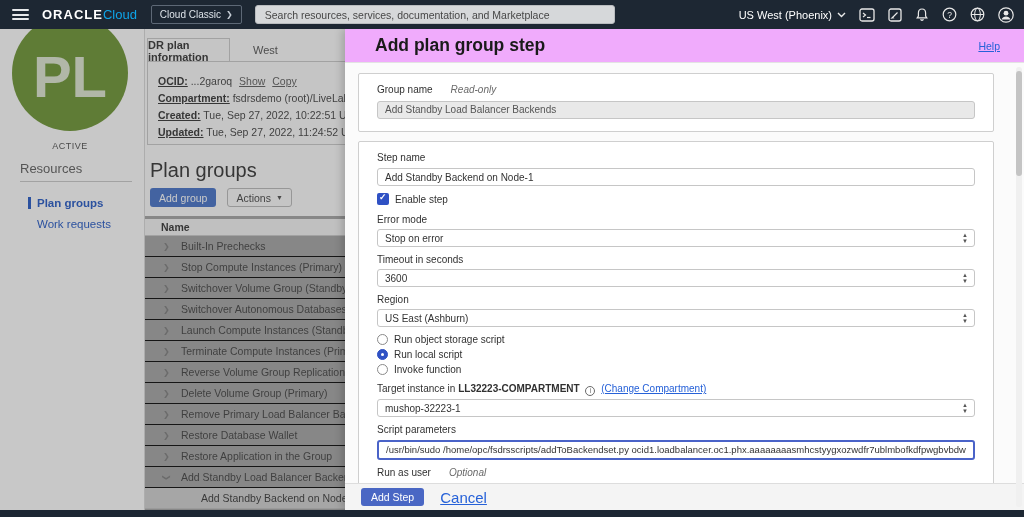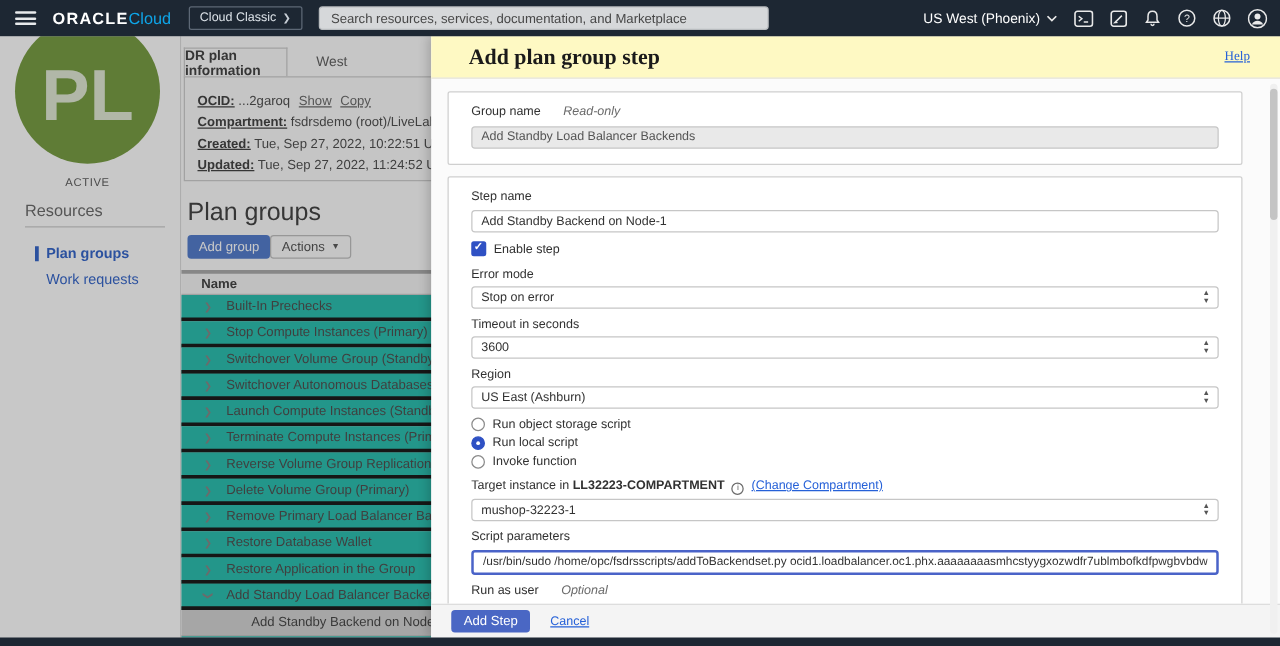--- a/index.html
+++ b/index.html
@@ -41,40 +41,40 @@
   
   .mid-col { position:absolute; left:145px; top:29px; width:200px; height:481px; background:#fcfcfc; overflow:hidden; }
   .tab { position:absolute; top:9px; height:24px; font-size:11px; display:flex; align-items:center; cursor:pointer; }
   .tab.active { left:2px; width:83px; justify-content:center; background:#fbfbfb; border:1px solid #c9c9c9; border-bottom:none; font-weight:700; color:#2e2e2e; }
   .tab.inactive { left:108px; color:#4f4f4f; }
   .info-card { position:absolute; left:2px; top:32px; width:260px; height:84px; background:#fbfbfb; border:1px solid #c9c9c9; padding:11px 0 0 10px; }
   .info-line { font-size:10.5px; color:#3c3c3c; line-height:17px; white-space:nowrap; }
   .info-line b { color:#2e2e2e;text-decoration:underline; }
   .mini-link { color:#5a5a5a; text-decoration:underline; cursor:pointer; margin-left:4px; }
   .pg-heading { position:absolute; left:5px; top:130px; font-size:20px; color:#2e2e2e; }
-  .btn-row { position:absolute; left:5px; top:159px; display:flex; gap:0; }
+  .btn-row { position:absolute; left:5px; top:159px; display:flex; gap:11px; }
   .btn-primary-sm { height:19px; background:#416fc8; color:#fff; font-size:10.5px; border:none; border-radius:3px; padding:0 9px; cursor:pointer; }
   .btn-outline-sm { height:19px; background:#fbfbfb; color:#3f3f3f; font-size:10.5px; border:1px solid #b9b9b9; border-radius:3px; padding:0 8px; cursor:pointer; display:flex; align-items:center; gap:5px; }
   .btn-outline-sm .caret { font-size:7px; color:#4a4a4a; }
   .pg-table { position:absolute; left:0; top:187px; width:260px; }
   .pg-thead { height:20px; background:#f4f4f4; border-top:3px solid #a3a3a3; border-bottom:1px solid #c9c9c9; display:flex; align-items:center; padding-left:16px; font-size:10.5px; font-weight:700; color:#2e2e2e; }
-  .pg-row { height:21px; background:#14b8a6; border-bottom:3px solid #000000; display:flex; align-items:center; padding-left:18px; font-size:10.5px; color:#3c3c3c; cursor:pointer; white-space:nowrap; }
+  .pg-row { height:21px; background:#a3a3a3; border-bottom:1px solid #000000; display:flex; align-items:center; padding-left:18px; font-size:10.5px; color:#3c3c3c; cursor:pointer; white-space:nowrap; }
   .row-chev { color:#7a7a7a; font-size:8px; width:18px; flex:0 0 18px; }
   .row-chev::before { content:"❯"; }
   .row-chev.down { transform:none; }
   .row-chev.down::before { content:"❯"; display:inline-block; transform:rotate(90deg); }
   .pg-row.child { background:#cfcfcf; border-bottom:1px solid #bdbdbd; padding-left:56px; color:#333; }
   .pg-row.stub { height:11px; }
 
   
   .scrim { position:absolute; left:0; top:29px; width:345px; height:488px; background:rgba(73,73,73,0.30); z-index:5; pointer-events:none; }
 
   
   .drawer { position:absolute; left:345px; top:29px; width:679px; height:481px; background:#fbfbfb; z-index:6; box-shadow:-3px 0 8px rgba(0,0,0,0.18); }
-  .drawer-head { height:34px; background:#fef9c3; border-bottom:1px solid #e3e3e3; display:flex; align-items:center;font-family:Liberation Serif, serif; }
+  .drawer-head { height:34px; background:#f0abfc; border-bottom:1px solid #e3e3e3; display:flex; align-items:center; }
   .drawer-title { margin-left:30px; font-size:17.5px; font-weight:600; color:#1a1a1a; }
   .help-link { position:absolute; right:24px; top:11px; font-size:10.5px; color:#2661d8; text-decoration:underline; cursor:pointer; }
   .drawer-body { position:absolute; top:34px; left:0; right:0; bottom:27px; overflow:hidden; padding:10px 30px 0 13px; }
   .card { background:#fff; border:1px solid #cfcfcf; border-radius:2px; padding:10px 18px 12px 18px; }
   .card + .card { margin-top:9px; }
   .fld-label { font-size:10px; color:#313131; line-height:12px; margin-bottom:3px; }
   .fld-label .hint { font-style:italic; color:#6a6a6a; margin-left:18px; }
   .fld-label b { font-weight:700; }
   .txt-input { width:100%; height:18px; border:1px solid #c6c6c6; border-radius:3px; font-size:10px; color:#333; padding:0 7px; background:#fff; font-family:"Liberation Sans", sans-serif; }
   .txt-input:disabled { background:#e9e9e9; color:#555; }
@@ -89,21 +89,21 @@
   .radio-group { margin:3px 0 8px 0; }
   .radio-row { display:flex; align-items:flex-start; gap:6px; margin-bottom:4px; cursor:pointer; }
   .radio { width:11px; height:11px; border-radius:50%; border:1px solid #8a8a8a; background:#fff; position:relative; flex:0 0 11px; }
   .radio.sel { border:1px solid #2f51c4; background:#2f51c4; }
   .radio.sel::after { content:""; position:absolute; left:3px; top:3px; width:3px; height:3px; border-radius:50%; background:#fff; }
   .radio-label { font-size:10px; color:#313131; }
   .info-i { display:inline-flex; width:10px; height:10px; border:1px solid #6a6a6a; border-radius:50%; color:#6a6a6a; font-size:7px; align-items:center; justify-content:center; margin:0 3px; vertical-align:-1px; font-style:normal; }
   .change-link { color:#2661d8; text-decoration:underline; cursor:pointer; }
   .drawer-foot { position:absolute; left:0; right:0; bottom:0; height:27px; background:#f4f4f4; border-top:1px solid #dddddd; display:flex; align-items:center; padding-left:16px; gap:16px; }
   .btn-addstep { height:18px; background:#4a67c4; color:#fff; font-size:10.5px; border:none; border-radius:3px; padding:0 10px; cursor:pointer; }
-  .cancel-link { font-size:10px; color:#2661d8; text-decoration:underline; cursor:pointer; }
+  .cancel-link { font-size:15px; color:#2661d8; text-decoration:underline; cursor:pointer; }
   .scrollbar { position:absolute; right:2px; top:38px; width:6px; height:440px; background:#f0f0f0; border-radius:3px; }
   .scroll-thumb { position:absolute; left:0; top:4px; width:6px; height:105px; background:#c4c4c4; border-radius:3px; cursor:grab; }
 </style>
 </head>
 <body>
 
 <div id="screen">
 
   <div class="topbar">
     <div class="hamburger">

